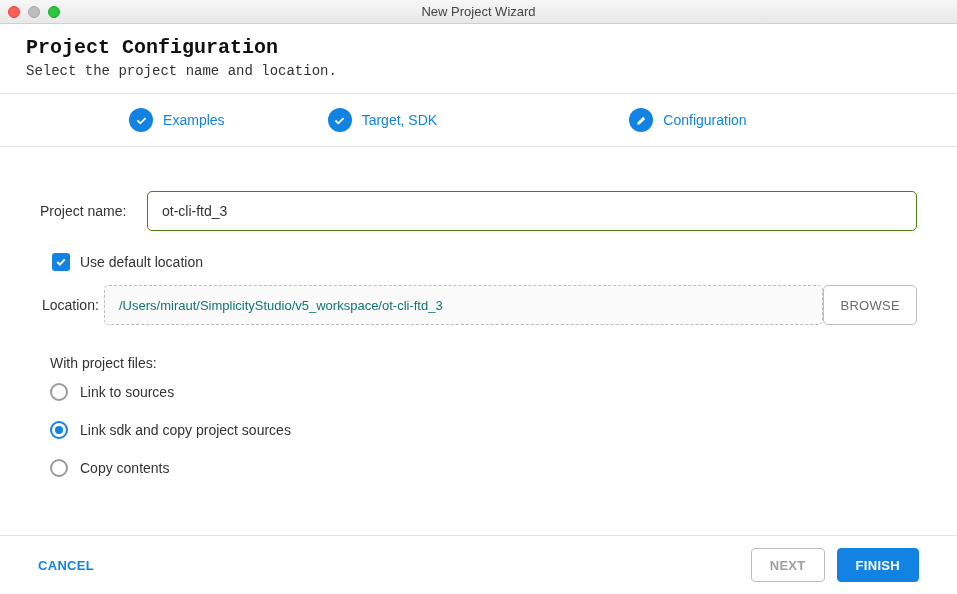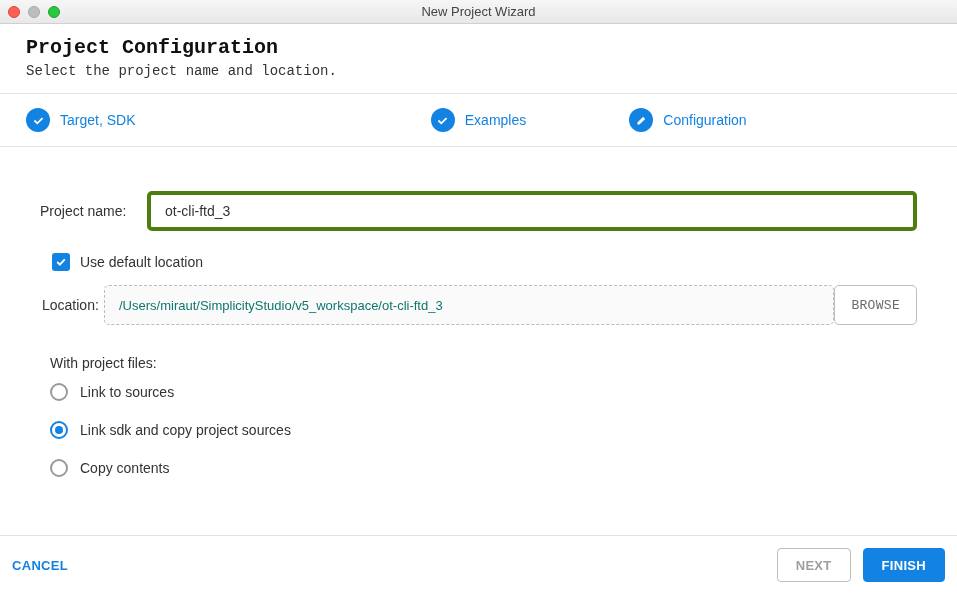--- a/index.html
+++ b/index.html
@@ -61,21 +61,21 @@
       background: #fff;
     }
     .row { display: flex; align-items: center; margin-bottom: 20px; }
     .row-label { font-size: 14px; color: #333; margin-right: 12px; }
     .pn-label { width: 95px; }
     .input-wrap { flex: 1; }
     input[type="text"] {
       width: 100%;
       height: 40px;
       padding: 0 14px;
-      border: 4px solid #4d7c0f;
+      border: 1px solid #4d7c0f;
       border-radius: 5px;
       font-size: 14px;
       color: #333;
       background: #fff;
     }
     .checkbox-row { display: flex; align-items: center; margin: 22px 0 14px 12px; }
     .chk {
       width: 18px; height: 18px; border-radius: 3px;
       background: #1283e2; display: flex; align-items: center; justify-content: center;
       margin-right: 10px;
@@ -88,41 +88,41 @@
       flex: 1; height: 40px; padding: 0 14px;
       border: 1px dashed #bdbdbd; border-radius: 5px;
       font-size: 13px; color: #0f766e;
       display: flex; align-items: center;
       background: #fafafa;
     }
     .browse-btn {
       height: 40px; padding: 0 16px;
       border: 1px solid #bdbdbd; border-radius: 5px;
       background: #fff; color: #6a6a6a;
-      font-size: 13px; font-weight: 500; letter-spacing: 0.3px; font-family: Liberation Mono, monospace;
+      font-size: 13px; font-weight: 500; letter-spacing: 0.3px;
     }
     .section-label { font-size: 14px; color: #333; margin: 30px 0 12px 10px; }
     .radio-group { margin-left: 10px; }
     .radio-row { display: flex; align-items: center; gap: 12px; margin-bottom: 20px; }
     .radio {
       width: 18px; height: 18px; border-radius: 50%;
       border: 2px solid #9a9a9a; background: #fff;
       display: flex; align-items: center; justify-content: center;
       flex-shrink: 0;
     }
     .radio.sel { border-color: #1283e2; }
     .radio.sel::after { content: ""; width: 8px; height: 8px; border-radius: 50%; background: #1283e2; }
     .radio-label { font-size: 14px; color: #333; }
     .footer {
       position: absolute;
       bottom: 0; left: 0; right: 0;
       height: 59px;
       border-top: 1px solid #e3e3e3;
       display: flex; align-items: center;
-      padding: 0 12px;
+      padding: 0 38px;
       background: #fff;
     }
     .footer .spacer { flex: 1; }
     .btn {
       height: 34px; padding: 0 18px; border-radius: 4px;
       font-size: 13px; font-weight: 600; letter-spacing: 0.3px;
       cursor: pointer;
     }
     .btn-cancel { background: none; border: none; color: #1283e2; padding-left: 0; }
     .btn-back { background: #fff; border: 1px solid #1283e2; color: #1283e2; margin-right: 12px; }
@@ -140,35 +140,35 @@
   </div>
   <div class="titlebar-title">New Project Wizard</div>
 </div>
 
 <div class="header">
   <h1>Project Configuration</h1>
   <div class="sub">Select the project name and location.</div>
 </div>
 
 <div class="stepper">
+  <div class="step step-mid">
+    <span class="step-icon">
+      <svg viewBox="0 0 16 16">
+          <path d="M3 8 L6.5 11.5 L13 5" fill="none" stroke-width="2.2"></path>
+        </svg>
+    </span>
+    <span>Examples</span>
+  </div>
   <div class="step step-left">
     <span class="step-icon">
       <svg viewBox="0 0 16 16">
           <path d="M3 8 L6.5 11.5 L13 5" fill="none" stroke-width="2.2"></path>
         </svg>
     </span>
     <span>Target, SDK</span>
-  </div>
-  <div class="step step-mid">
-    <span class="step-icon">
-      <svg viewBox="0 0 16 16">
-          <path d="M3 8 L6.5 11.5 L13 5" fill="none" stroke-width="2.2"></path>
-        </svg>
-    </span>
-    <span>Examples</span>
   </div>
   <div class="step step-right">
     <span class="step-icon">
       <svg viewBox="0 0 16 16">
           <path d="M3 13 L3 10.5 L10 3.5 L12.5 6 L5.5 13 Z M9 4.5 L11.5 7" fill="#fff" stroke="none"></path>
         </svg>
     </span>
     <span>Configuration</span>
   </div>
 </div>

